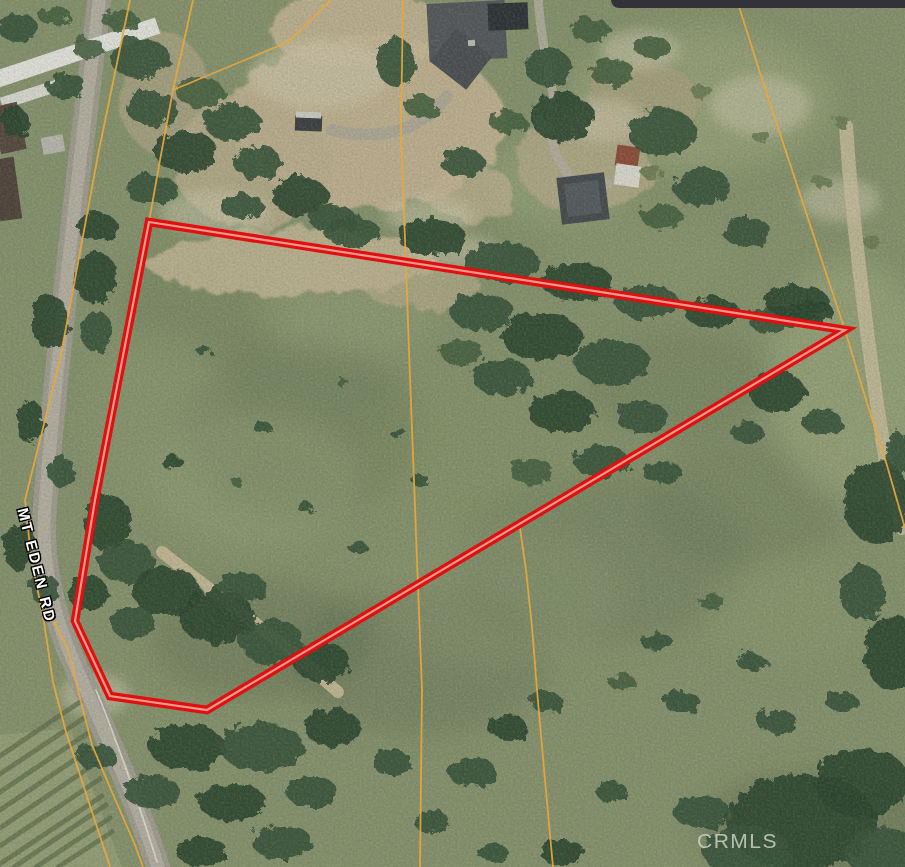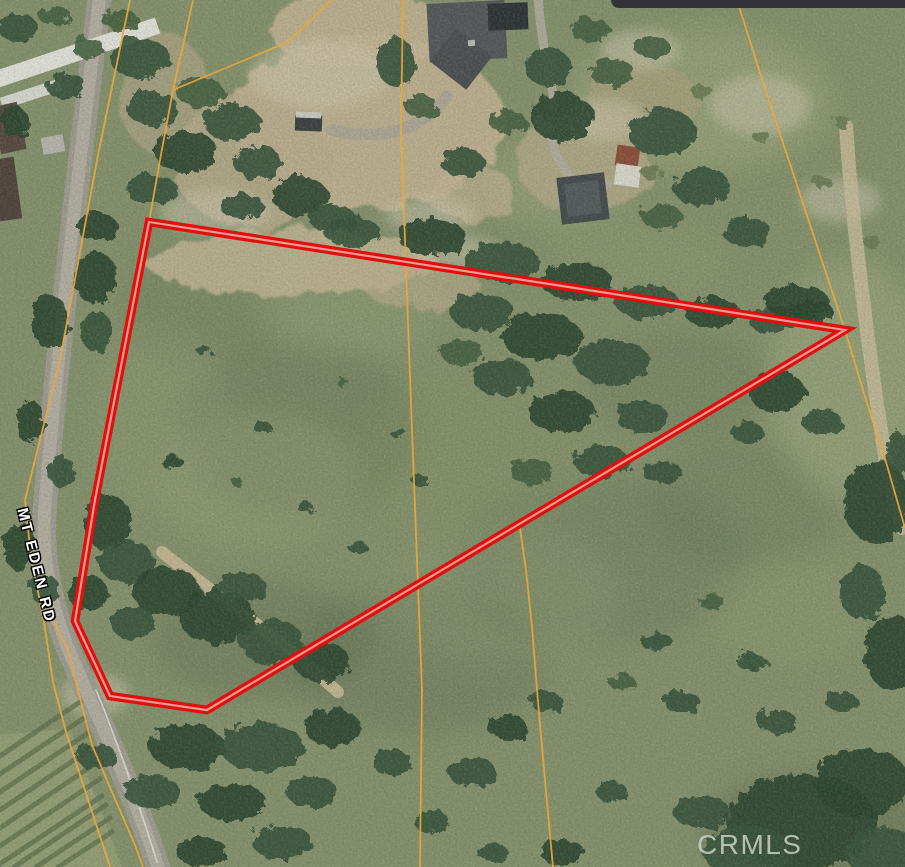--- a/index.html
+++ b/index.html
@@ -4,21 +4,21 @@
 <style>
   html,body{margin:0;padding:0;background:#222;}
   #stage{position:relative;width:905px;height:867px;overflow:hidden;background:#84906c;
          font-family:"Liberation Sans",sans-serif;}
   #map-svg{position:absolute;left:0;top:0;display:block;}
   .overlay{position:absolute;white-space:nowrap;pointer-events:none;}
   #road-label{left:31px;top:506px;transform:rotate(76deg);transform-origin:0 0;
       font-weight:bold;font-size:15px;letter-spacing:2.5px;
       text-shadow:-1.3px -1.3px 0 #000,1.3px -1.3px 0 #000,-1.3px 1.3px 0 #000,
                    1.3px 1.3px 0 #000,0 0 2px #000;}
-  #watermark{left:697px;top:829px;font-size:28px;letter-spacing:1.5px;opacity:.85;font-weight:normal;text-align:right;}
+  #watermark{left:697px;top:829px;font-size:21px;letter-spacing:1.5px;opacity:.85;font-weight:normal;text-align:right;}
   #top-bar{left:611px;top:-9px;width:314px;height:17px;border-radius:8px;}
 </style>
 </head>
 <body>
 
 <div id="stage">
 
   <svg id="map-svg" width="905" height="867" viewBox="0 0 905 867" xmlns="http://www.w3.org/2000/svg">
     <defs>
       <filter id="f-soft" x="-60%" y="-60%" width="220%" height="220%">

